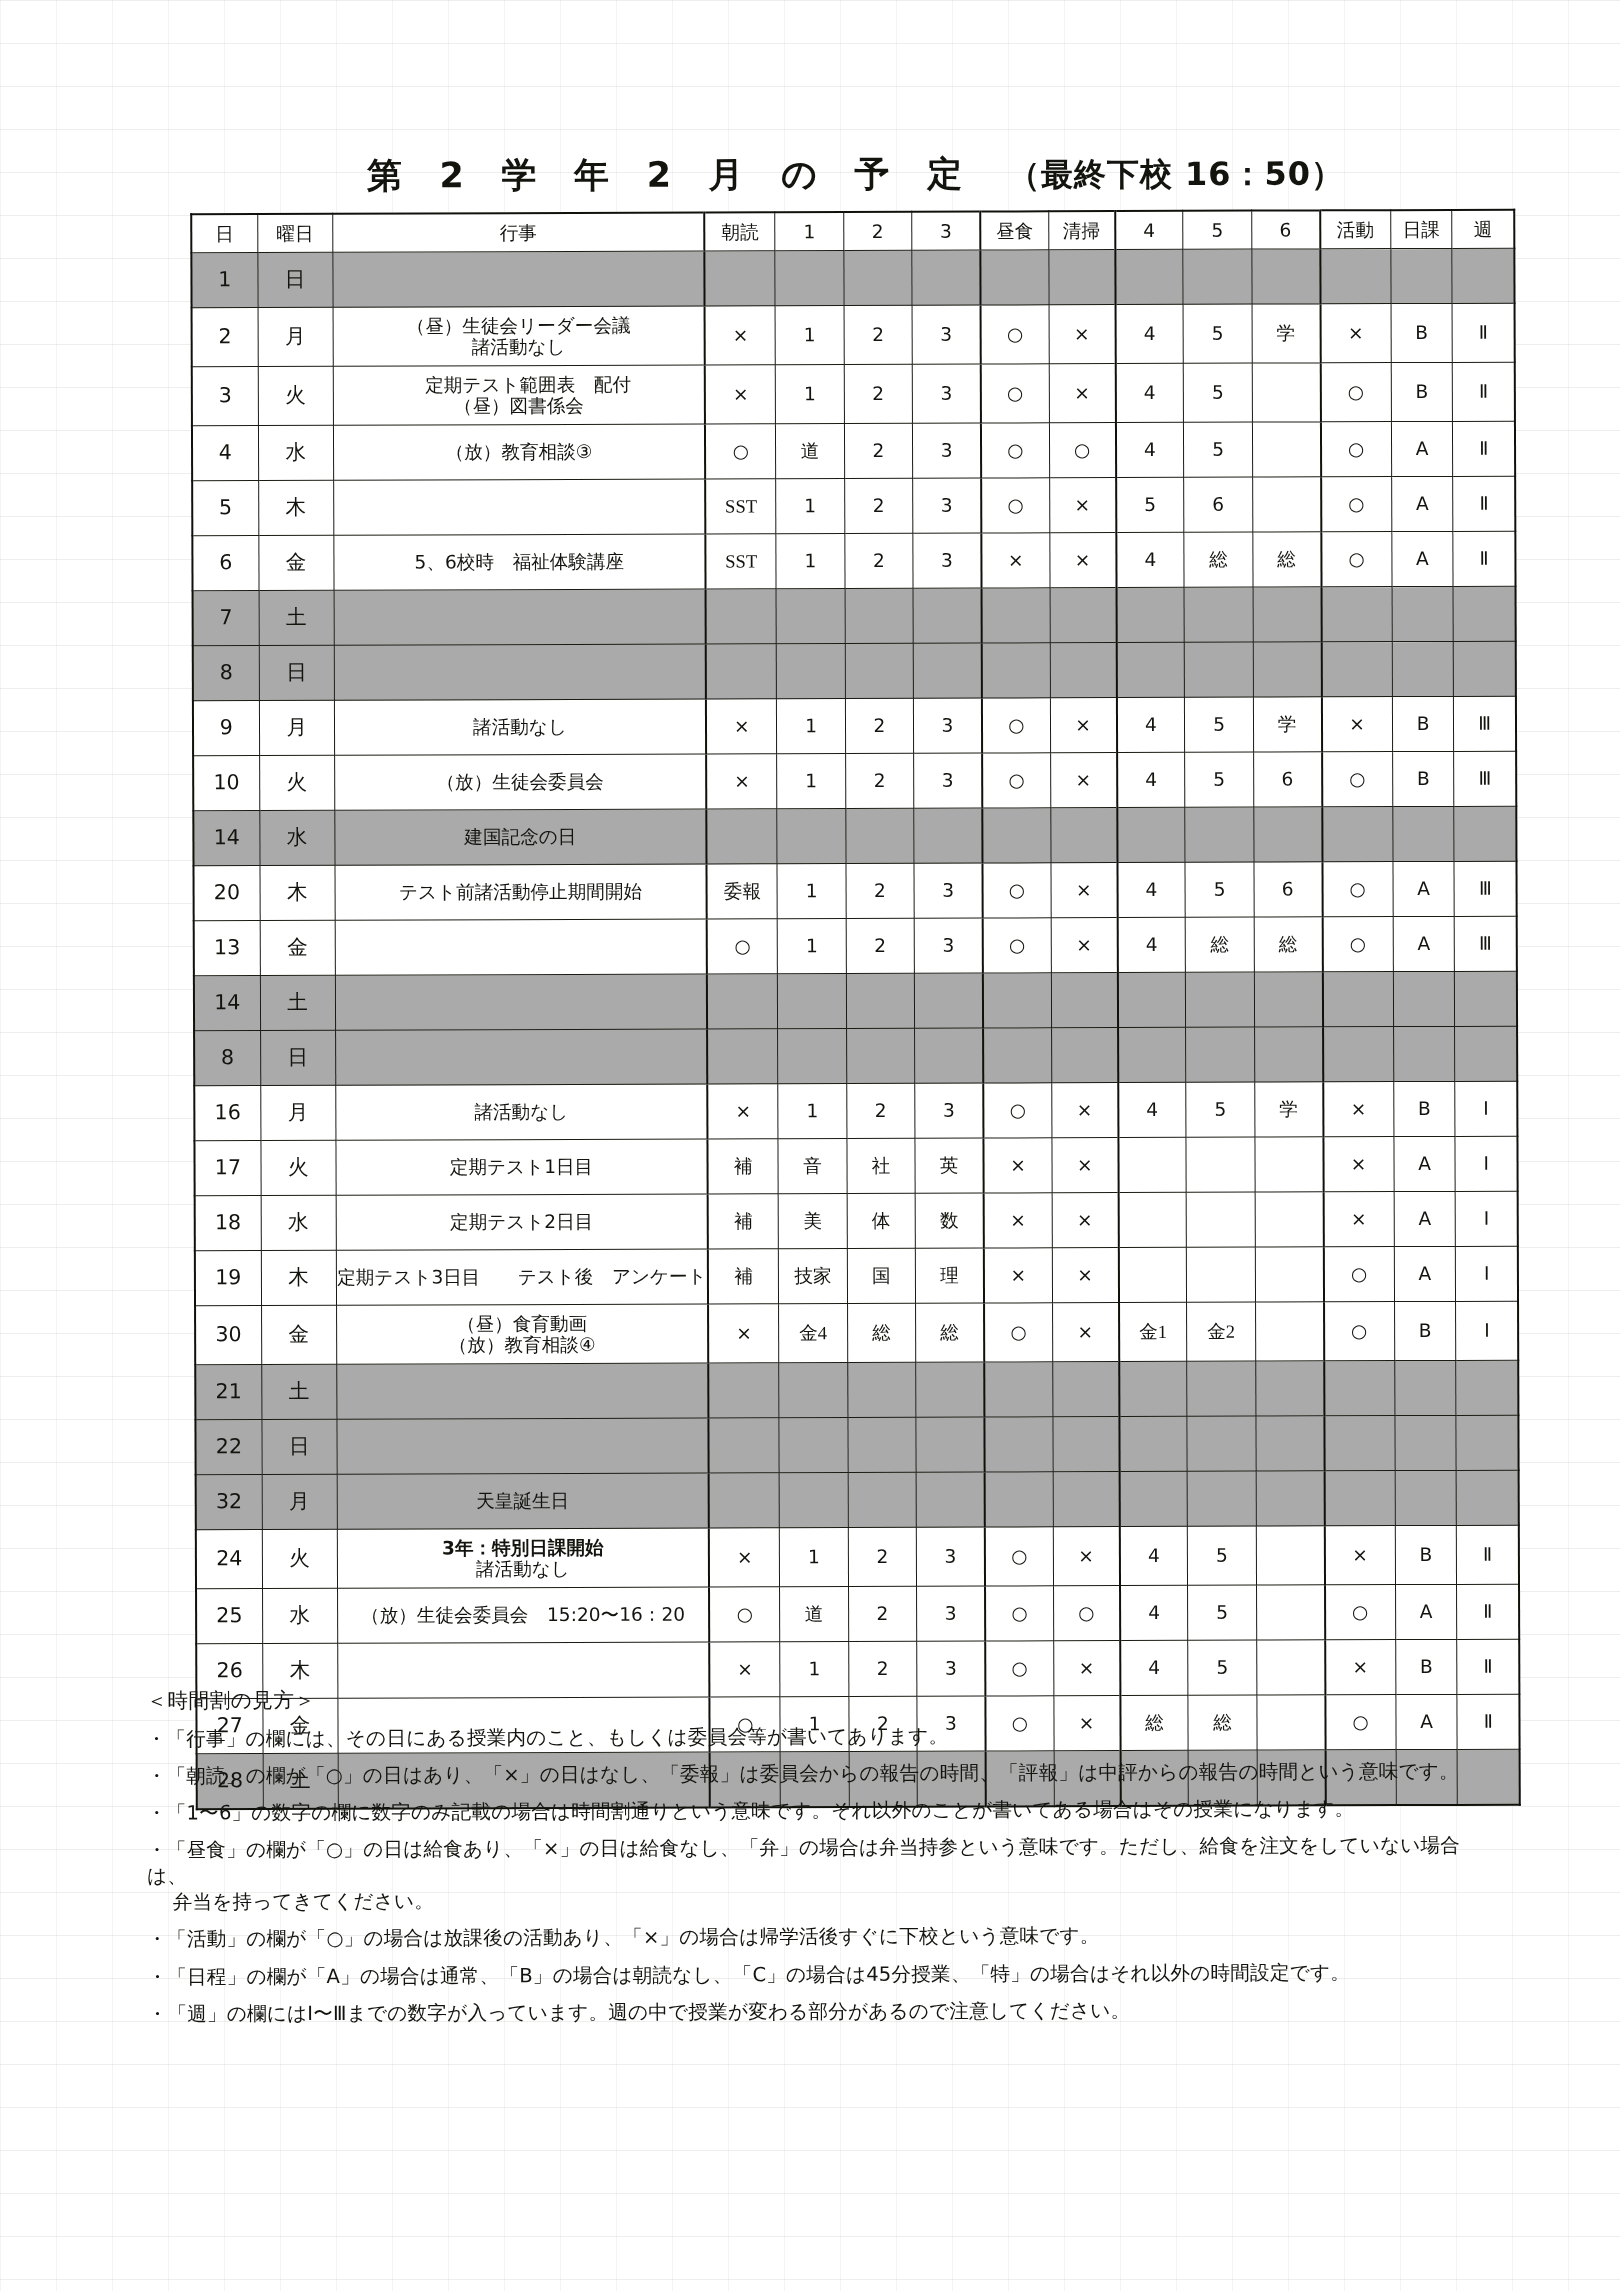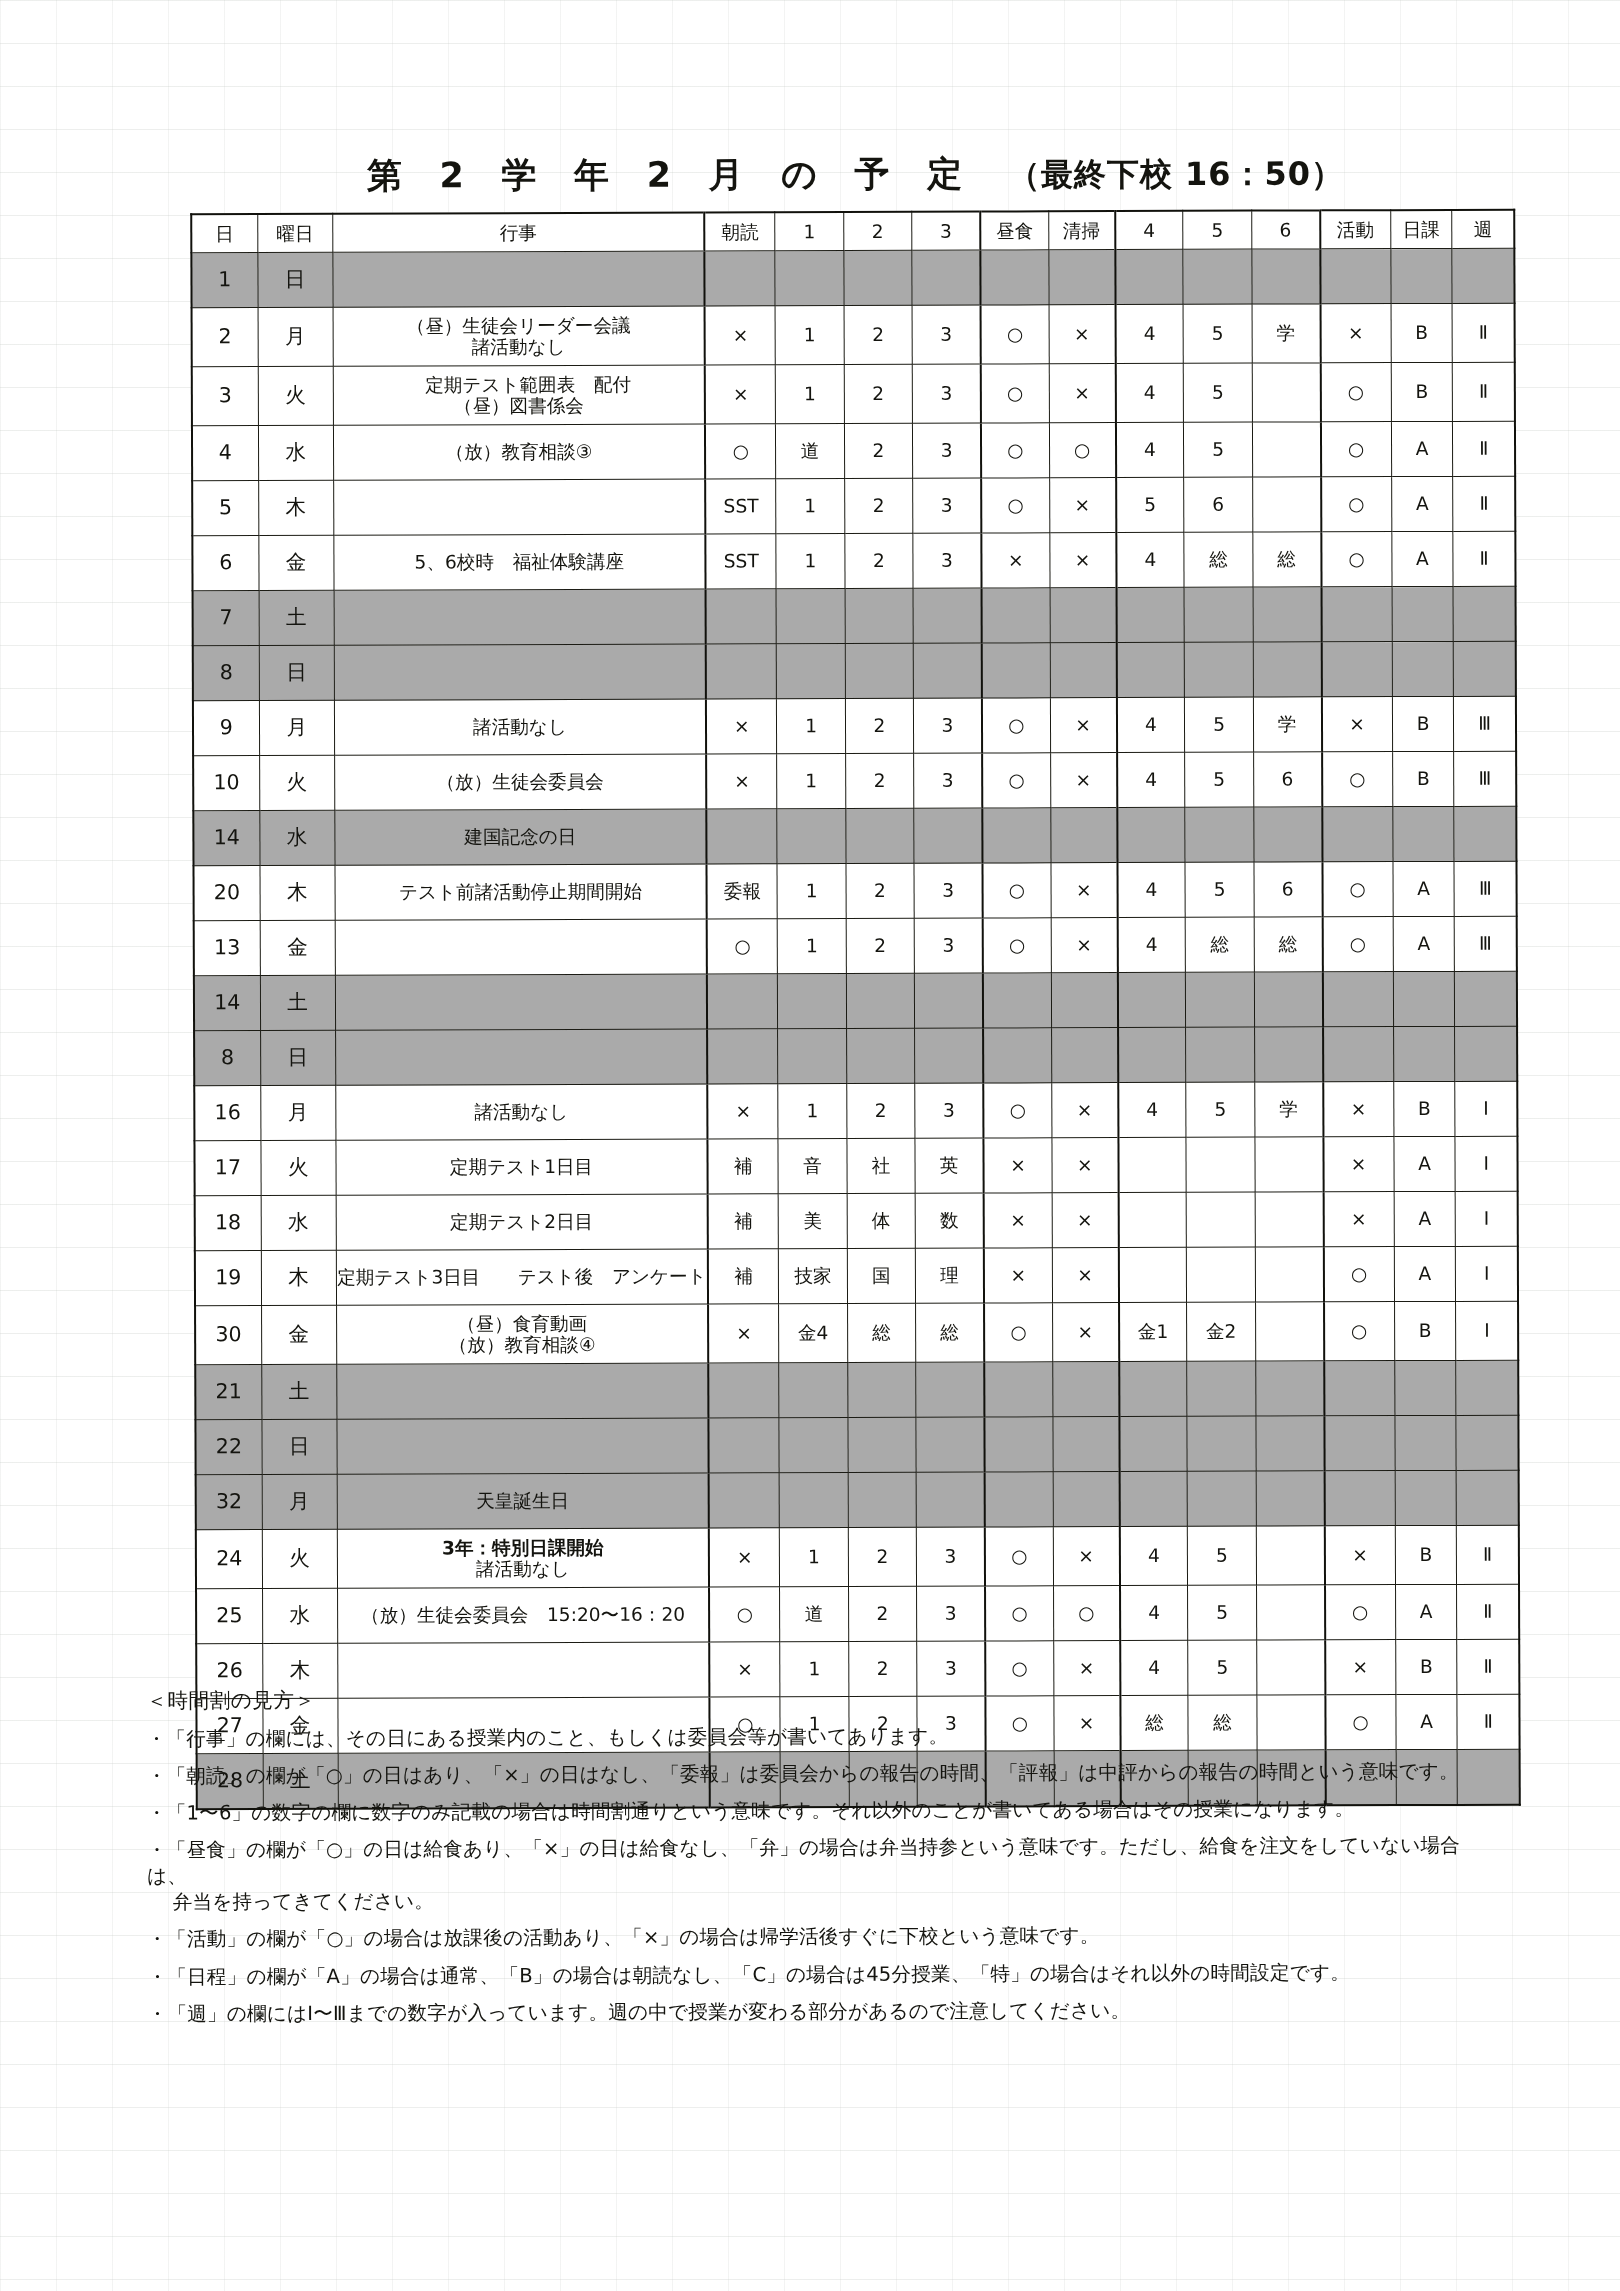--- a/index.html
+++ b/index.html
@@ -116,21 +116,21 @@
   }
   td.event.bold-first .second {
     font-weight: normal;
     display: block;
   }
   td.event .second { display: block; font-weight: normal; }
 
   tr.holiday td { background: #aaaaaa; }
   td.gray { background: #aaaaaa; }
 
-  td.small { font-size: 16.7px; }
+  td.small { font-size: 16.7px; font-family: Liberation Serif, serif; }
   .dayno { font-size: 20.6px; }
   .dow   { font-size: 20.6px; }
 
   
   .vsep-left { border-left: 2.9px solid #11110c !important; }
 
   
   .notes {
     position: absolute;
     left: 147px;

